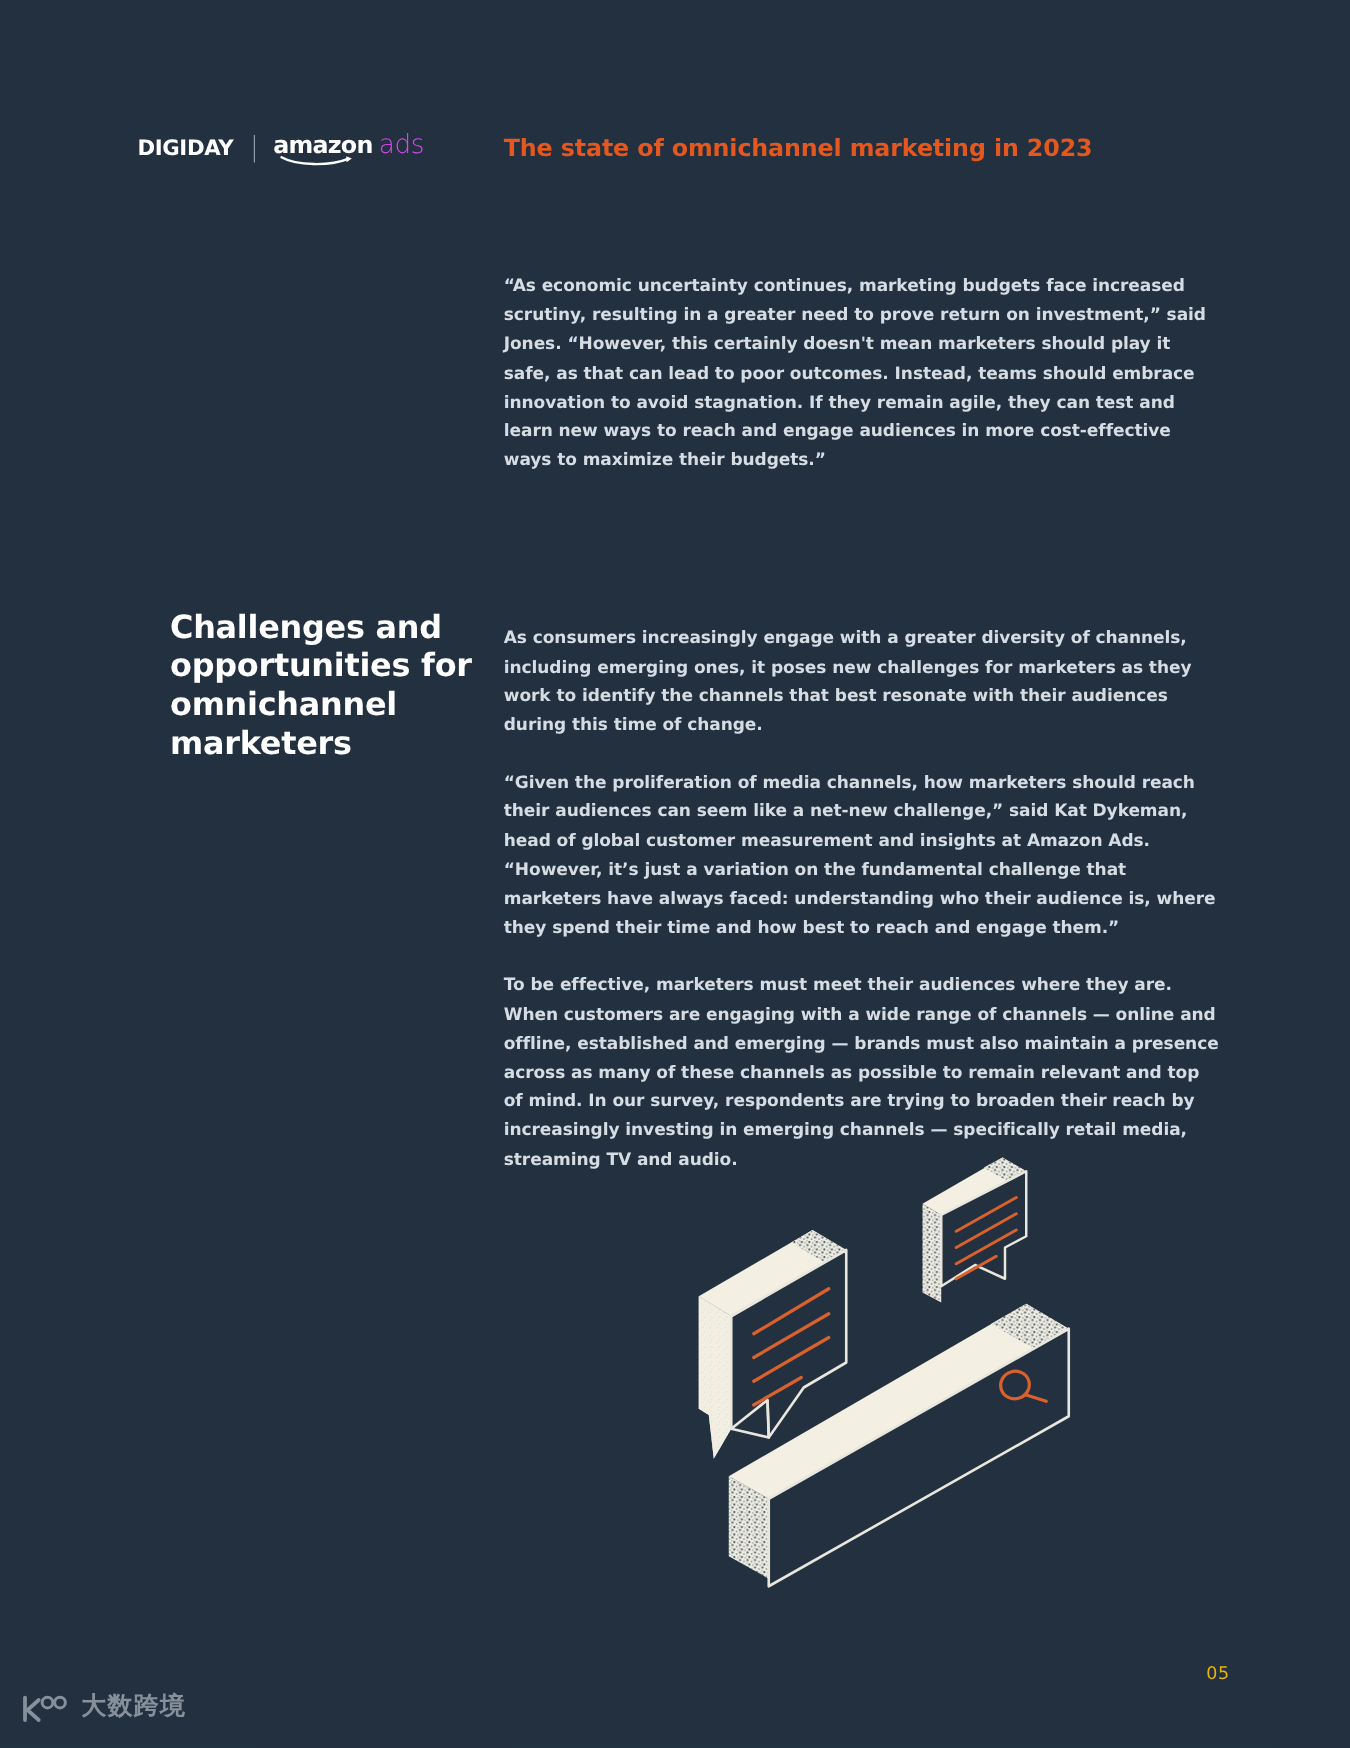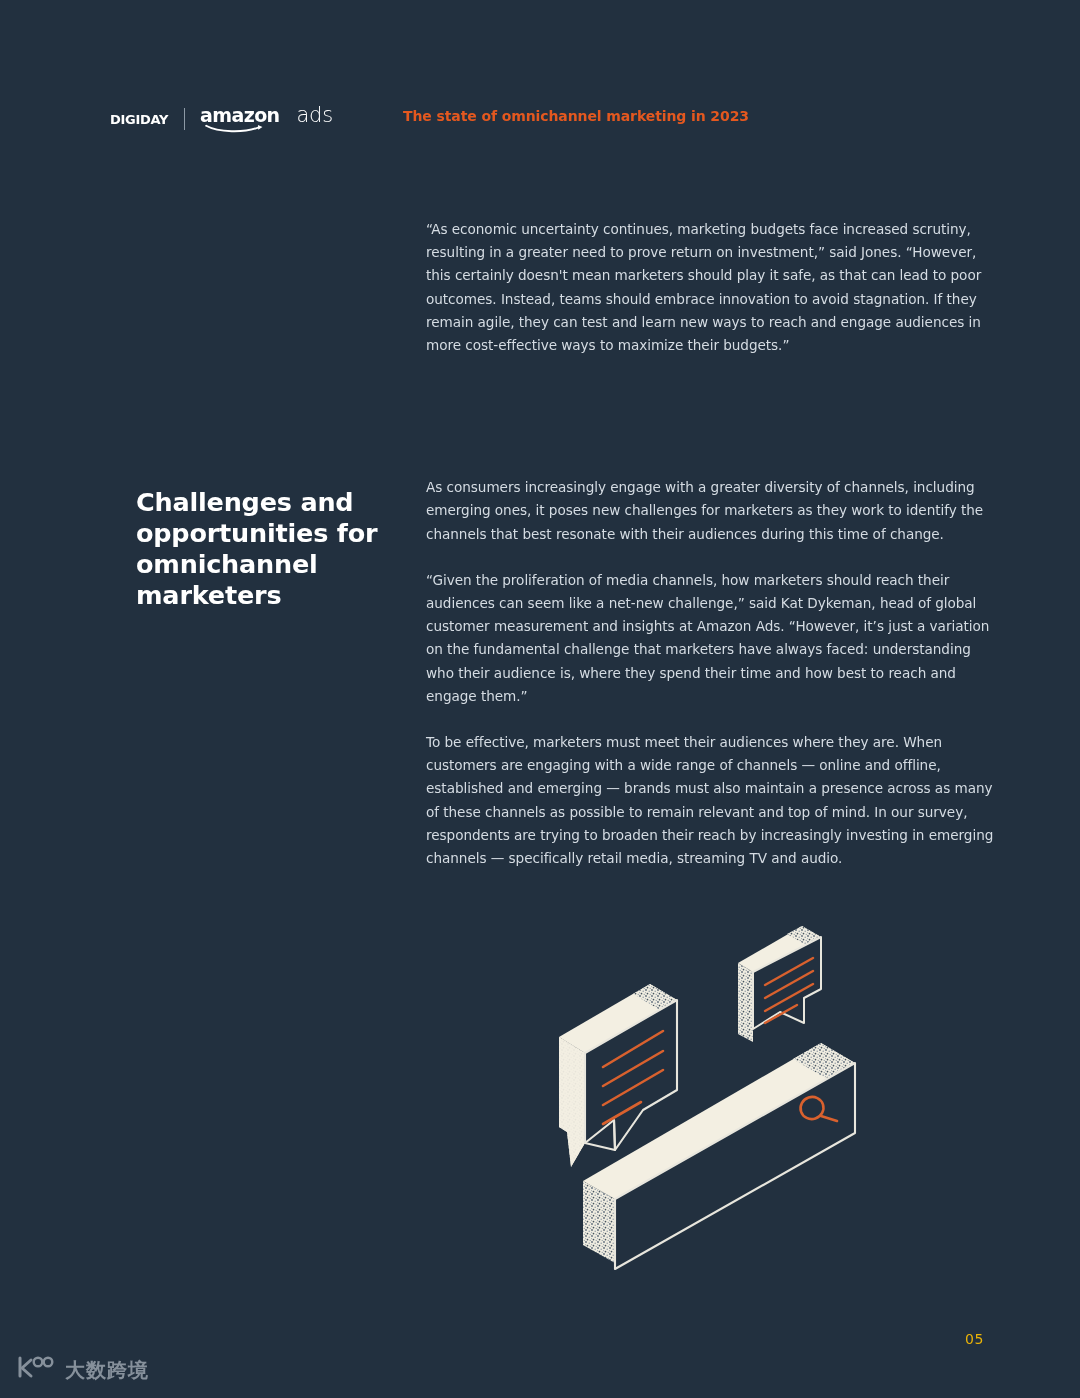--- a/index.html
+++ b/index.html
@@ -30,21 +30,21 @@
     position: absolute;
     left: 0;
     top: 0;
     display: flex;
     align-items: center;
     height: 32px;
   }
   .digiday-logo {
     font-family: "DejaVu Sans", sans-serif;
     font-weight: bold;
-    font-size: 13px;
+    font-size: 17px;
     letter-spacing: -0.3px;
     color: #ffffff;
     line-height: 1;
   }
   .brand-divider {
     width: 1px;
     height: 22px;
     background: #8d99a5;
     margin: 0 15px 0 16px;
   }
@@ -57,39 +57,39 @@
     font-family: "DejaVu Sans", sans-serif;
     font-size: 19px;
     font-weight: 600;
     color: #ffffff;
     letter-spacing: -0.6px;
   }
   .ads-word {
     font-family: "DejaVu Sans", sans-serif;
     font-size: 21px;
     font-weight: 300;
-    color: #ffffff;
+    color: #d946ef;
     letter-spacing: -0.3px;
-    margin-left: 17px;
+    margin-left: 5px;
   }
   .amazon-smile {
     position: absolute;
     left: 2px;
     bottom: 0px;
     width: 66px;
     height: 9px;
     overflow: visible;
   }
   .header-title {
     position: absolute;
     left: 293px;
     top: 5px;
     font-family: "DejaVu Sans", sans-serif;
     font-weight: bold;
-    font-size: 14px;
+    font-size: 19px;
     color: #e4581f;
     letter-spacing: -0.1px;
     white-space: nowrap;
   }
 
   
   .section-heading {
     position: absolute;
     left: 110px;
     top: 466px;
@@ -99,23 +99,24 @@
     font-size: 25.5px;
     line-height: 1.21;
     color: #ffffff;
     letter-spacing: -0.2px;
     margin-left: 26px;
   }
 
   
   .content {
     position: absolute;
-    left: 426px;
+    left: 403px;
     top: 218px;
     width: 572px;
+    font-weight: bold;
   }
   .para {
     font-family: "DejaVu Sans", sans-serif;
     font-size: 13.6px;
     line-height: 23.2px;
     color: #d5dce3;
     margin: 0;
     letter-spacing: -0.05px;
   }
   .para.quote-block { margin-bottom: 0; }
@@ -141,21 +142,21 @@
     color: #eab308;
     letter-spacing: 0.6px;
   }
 
   
   .watermark {
     position: absolute;
     left: 14px;
     top: 1354px;
     display: flex;
-    align-items: flex-end;
+    align-items: flex-start;
     gap: 9px;
     opacity: 0.62;
   }
   .wm-text {
     font-family: "DejaVu Sans", sans-serif;
     font-size: 20px;
     font-weight: bold;
     color: #c4ccd4;
     letter-spacing: 1px;
     line-height: 1;

